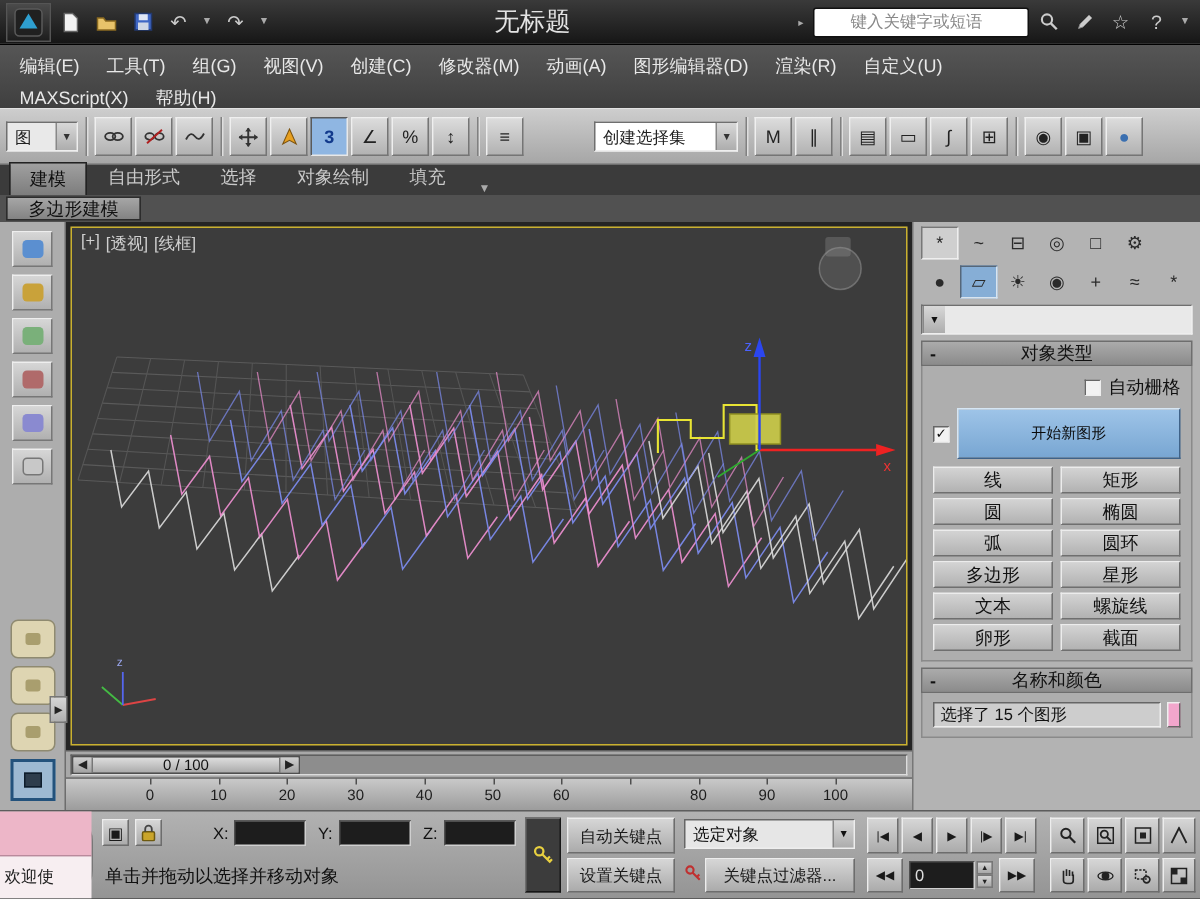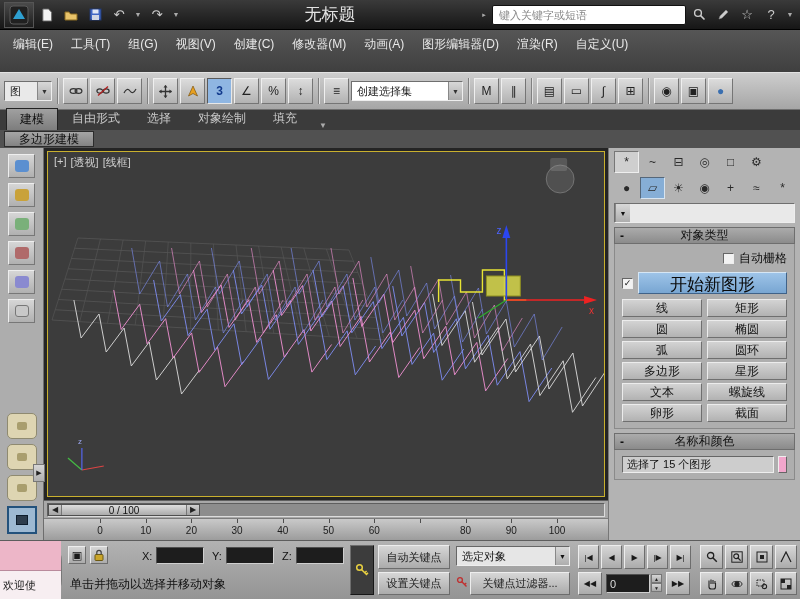--- a/index.html
+++ b/index.html
@@ -7,42 +7,42 @@
   .app{position:relative;width:800px;height:599px;background:#a8a8a8;font-size:12px;user-select:none;}
 
   
   .titlebar{position:absolute;left:0;top:0;width:800px;height:30px;background:linear-gradient(#3a3a3a,#161616);
     border-bottom:1px solid #000;display:flex;align-items:center;gap:2px;padding:0 4px;color:#ddd;}
   .logo{width:30px;height:26px;background:linear-gradient(#4a4a4a,#1d1d1d);border:1px solid #555;display:flex;align-items:center;justify-content:center;}
   .tb-ic{width:22px;height:22px;background:transparent;border:1px solid transparent;color:#ccc;display:flex;align-items:center;justify-content:center;font-size:13px;}
   .mini{width:12px;height:22px;background:transparent;border:none;color:#aaa;font-size:7px;display:flex;align-items:center;justify-content:center;}
   .win-title{color:#e3e3e3;font-size:17px;}
   .spacer{flex:1;}
-  .search{width:194px;height:20px;border:1px solid #111;background:#fff;color:#333;font-size:11px;padding:0 6px;border-radius:2px;font-family:Liberation Serif, serif;}
+  .search{width:144px;height:20px;border:1px solid #111;background:#fff;color:#333;font-size:11px;padding:0 24px;border-radius:2px;font-family:Liberation Serif, serif;}
   .search::placeholder{color:#888;}
 
   
   .menubar{position:absolute;left:0;top:30px;width:800px;height:42px;background:linear-gradient(#565656,#3f3f3f);color:#e8e8e8;}
   .menurow{height:21px;display:flex;align-items:center;padding-left:4px;}
   .menu-item{padding:4px 9px;height:19px;line-height:19px;cursor:default;}
 
   
   .toolbar{position:absolute;left:0;top:72px;width:800px;height:38px;background:linear-gradient(#cdcdcd,#a6a6a6);
     border-top:1px solid #e2e2e2;border-bottom:1px solid #6f6f6f;display:flex;align-items:center;gap:2px;padding:0 4px;}
   .tbtn{width:25px;height:26px;display:flex;align-items:center;justify-content:center;background:linear-gradient(#dcdcdc,#b2b2b2);
     border:1px solid;border-color:#efefef #757575 #757575 #efefef;font-size:12px;color:#222;padding:0;}
   .tbtn.pressed{background:#8fb6e2;border-color:#5a5a5a #e8e8e8 #e8e8e8 #5a5a5a;}
   .tbtn b{color:#123a8c;}
   .vsep{width:1px;height:26px;background:#808080;box-shadow:1px 0 0 #dedede;margin:0 3px;}
   .combo{display:flex;align-items:center;height:20px;border:1px solid;border-color:#6f6f6f #eee #eee #6f6f6f;background:#e9e9e9;color:#222;}
   .combo .val{padding:0 5px;font-size:11px;white-space:nowrap;overflow:hidden;flex:1;}
   .combo .combo-caret{width:14px;height:100%;display:flex;align-items:center;justify-content:center;font-size:7px;
     background:linear-gradient(#d8d8d8,#adadad);border-left:1px solid #888;color:#333;}
   .combo.small{width:48px;}
-  .combo.wide{width:112px;background:#fff;}
+  .combo.wide{width:96px;background:#fff;margin-left:45px;}
 
   
   .ribbontabs{position:absolute;left:0;top:110px;width:800px;height:20px;background:#3b3b3b;display:flex;align-items:flex-end;padding-left:6px;gap:1px;}
   .rtab{padding:2px 13px;font-size:12px;color:#c9c9c9;cursor:default;}
   .rtab.active{background:linear-gradient(#a0a0a0,#7d7d7d);color:#111;border:1px solid #222;border-bottom:none;}
   .rtab-caret{color:#aaa;font-size:8px;padding:0 8px;}
   .ribbonsub{position:absolute;left:0;top:130px;width:800px;height:18px;background:#515151;display:flex;align-items:center;padding-left:4px;}
   .subtab{background:linear-gradient(#a6a6a6,#838383);border:1px solid #2c2c2c;color:#111;font-size:12px;padding:0 14px;height:16px;line-height:15px;}
 
   
@@ -90,21 +90,21 @@
   .cp-tab.pressed-blue{background:#86aed6;border-color:#55677a #d8e4ef #d8e4ef #55677a;}
   .cp-dd{display:flex;align-items:center;height:20px;border:1px solid;border-color:#6f6f6f #eee #eee #6f6f6f;background:#e9e9e9;color:#111;}
   .cp-dd .val{flex:1;padding:0 5px;font-size:12px;}
   .cp-dd .combo-caret{width:15px;height:100%;display:flex;align-items:center;justify-content:center;font-size:7px;background:linear-gradient(#d8d8d8,#adadad);border-left:1px solid #888;}
   .rollout-header{height:17px;background:linear-gradient(#ababab,#8b8b8b);border:1px solid #6e6e6e;display:flex;align-items:center;color:#111;font-size:12px;}
   .rollout-header .minus{width:14px;text-align:center;font-weight:bold;}
   .rollout-header .rtitle{flex:1;text-align:center;padding-right:14px;}
   .rollout-body{border:1px solid #8a8a8a;border-top:none;background:#aeaeae;padding:6px 7px;display:flex;flex-direction:column;gap:5px;}
   .cb-row{display:flex;align-items:center;gap:5px;font-size:12px;color:#111;justify-content:flex-end;}
   .cb{width:11px;height:11px;background:#f2f2f2;border:1px solid;border-color:#666 #eee #eee #666;display:flex;align-items:center;justify-content:center;font-size:9px;color:#111;line-height:1;}
-  .sns-btn{flex:1;height:22px;background:linear-gradient(#9ec4e8,#78a6d2);border:1px solid;border-color:#d6e6f4 #3f6288 #3f6288 #d6e6f4;font-size:17px;color:#0a0a0a;padding:0;}
+  .sns-btn{flex:1;height:34px;background:linear-gradient(#9ec4e8,#78a6d2);border:1px solid;border-color:#d6e6f4 #3f6288 #3f6288 #d6e6f4;font-size:10px;color:#0a0a0a;padding:0;}
   .shape-grid{display:grid;grid-template-columns:1fr 1fr;gap:3px 5px;}
   .shape-btn{height:18px;background:linear-gradient(#d3d3d3,#b2b2b2);border:1px solid;border-color:#ececec #6f6f6f #6f6f6f #ececec;font-size:12px;color:#111;padding:0;}
   .nc-row{display:flex;gap:4px;align-items:center;}
   .name-field{flex:1;height:17px;border:1px solid;border-color:#666 #eee #eee #666;background:#cdcdcd;color:#111;font-size:11px;padding:0 4px;}
   .swatch{width:22px;height:17px;background:#f2a6cc;border:1px solid;border-color:#eee #666 #666 #eee;padding:0;}
 
   
   .statusbar{position:absolute;left:0;top:540px;width:800px;height:59px;background:linear-gradient(#b2b2b2,#949494);border-top:1px solid #5d5d5d;font-size:11px;color:#111;}
   .abs{position:absolute;}
   .listener{left:0;top:0;width:62px;height:59px;border-right:1px solid #777;border-radius:20px;}
@@ -197,20 +197,24 @@
         <span class="menu-item">编辑(E)</span>
         <span class="menu-item">工具(T)</span>
         <span class="menu-item">组(G)</span>
         <span class="menu-item">视图(V)</span>
         <span class="menu-item">创建(C)</span>
         <span class="menu-item">修改器(M)</span>
         <span class="menu-item">动画(A)</span>
         <span class="menu-item">图形编辑器(D)</span>
         <span class="menu-item">渲染(R)</span>
         <span class="menu-item">自定义(U)</span>
+      </div>
+    <div class="menurow" id="menu-row2">
+        <span class="menu-item">MAXScript(X)</span>
+        <span class="menu-item">帮助(H)</span>
       </div>
   </div>
 
   <div class="toolbar">
     <div class="combo small">
       <span class="val">图</span>
       <span class="combo-caret">▼</span>
     </div>
     <span class="vsep"></span>
     <button class="tbtn">

